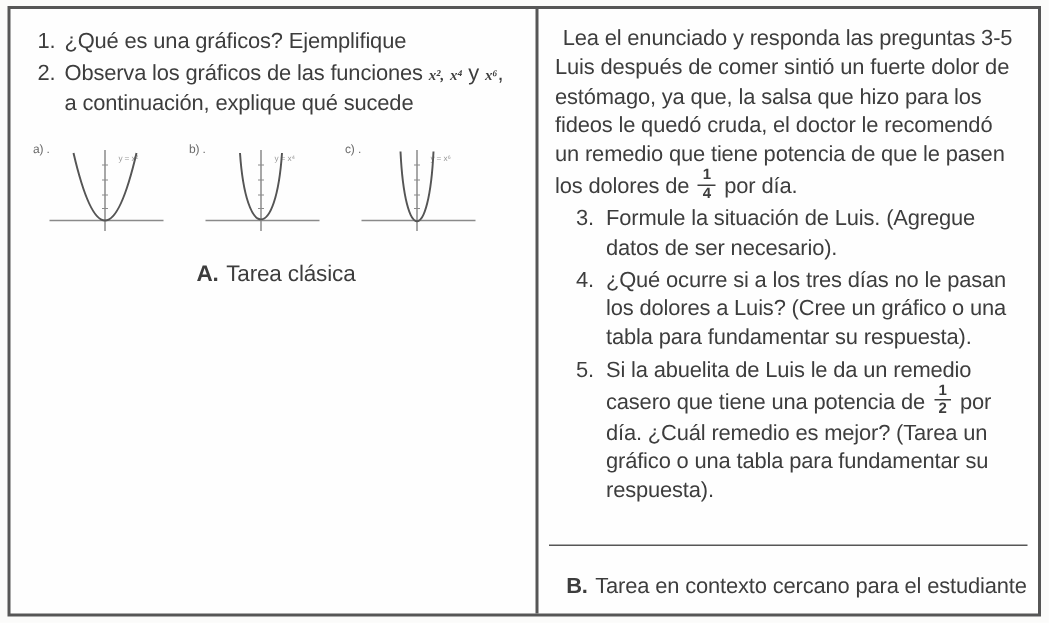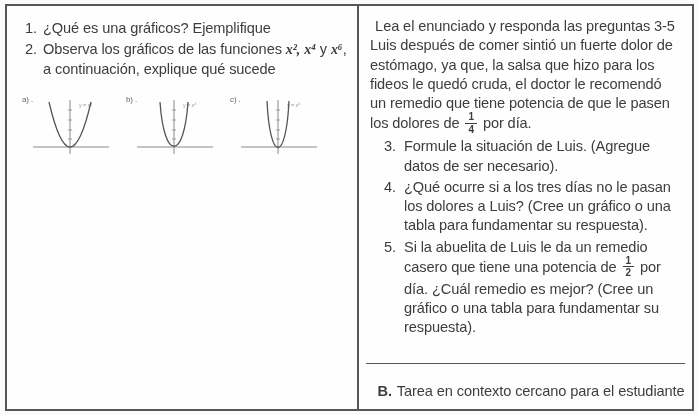--- a/index.html
+++ b/index.html
@@ -27,21 +27,21 @@
     padding: 11px 12px 8px 11px;
     display: flex; flex-direction: column; align-items: center;
   }
   .txt-block { font-size: 14.6px; line-height: 1.32; letter-spacing: -0.1px; }
   .list-item { display: flex; margin-bottom: 2px; }
   .li-num { width: 22px; flex-shrink: 0; text-align: left; padding-left: 4px; }
   .li-txt { flex: 1; }
   .math {
     font-family: "Liberation Serif", serif;
     font-style: italic; font-weight: 700;
-    font-size: 14px;
+    font-size: 10px;
   }
   .frac {
     display: inline-flex; flex-direction: column; align-items: center;
     vertical-align: middle;
     font-weight: 700; font-size: 10px; line-height: 1.05;
     margin: 0 2px; transform: translateY(-1px);
   }
   .frac .fr-num { padding: 0 3px; border-bottom: 1.3px solid #3d3d3d; }
   .frac .fr-den { padding-top: 1px; }
   .graphs-row {
@@ -124,20 +124,23 @@
           <line x1="45" y1="13" x2="49" y2="13" stroke="#8a8a8a" stroke-width="0.8"></line>
           <line x1="45" y1="23" x2="49" y2="23" stroke="#8a8a8a" stroke-width="0.8"></line>
           <line x1="45" y1="33" x2="49" y2="33" stroke="#8a8a8a" stroke-width="0.8"></line>
           <line x1="45" y1="42" x2="49" y2="42" stroke="#8a8a8a" stroke-width="0.8"></line>
           <path d="M 36,4 C 39,66 55,66 58,4" fill="none" stroke="#555" stroke-width="1.3"></path>
         </svg>
       </div>
 
     </div>
 
+    <div class="caption">
+      <span class="caption-letter">A.</span><span>Tarea clásica</span>
+    </div>
   </div>
 
   <div class="col-right txt-block">
 
     <div>Lea el enunciado y responda las preguntas 3-5</div>
 
     <div><span>Luis después de comer sintió un fuerte dolor de estómago, ya que, la salsa que hizo para los fideos le quedó cruda, el doctor le recomendó un remedio que tiene potencia de que le pasen los dolores de</span>
       <span class="frac">
           <span class="fr-num">1</span>
           <span class="fr-den">4</span>
@@ -156,21 +159,21 @@
         <span class="li-txt">¿Qué ocurre si a los tres días no le pasan los dolores a Luis? (Cree un gráfico o una tabla para fundamentar su respuesta).</span>
       </div>
 
       <div class="list-item">
         <span class="li-num">5.</span>
         <span class="li-txt"><span>Si la abuelita de Luis le da un remedio casero que tiene una potencia de</span>
           <span class="frac">
               <span class="fr-num">1</span>
               <span class="fr-den">2</span>
             </span>
-          <span>por día. ¿Cuál remedio es mejor? (Cree un gráfico o una tabla para fundamentar su respuesta).</span></span>
+          <span>por día. ¿Cuál remedio es mejor? (Tarea un gráfico o una tabla para fundamentar su respuesta).</span></span>
       </div>
 
     </div>
 
     <div class="caption-b">
       <span class="caption-letter">B.</span><span>Tarea en contexto cercano para el estudiante</span>
     </div>
   </div>
 
 </div>

